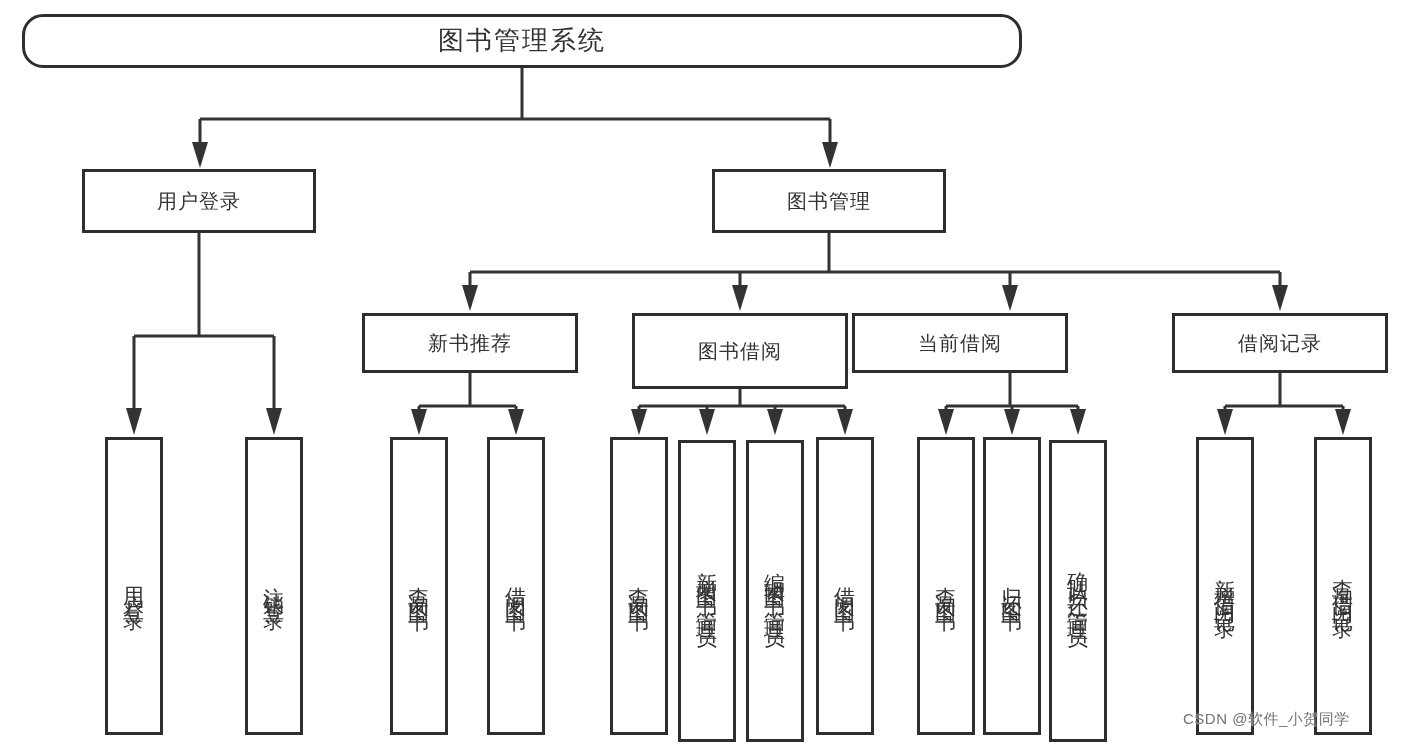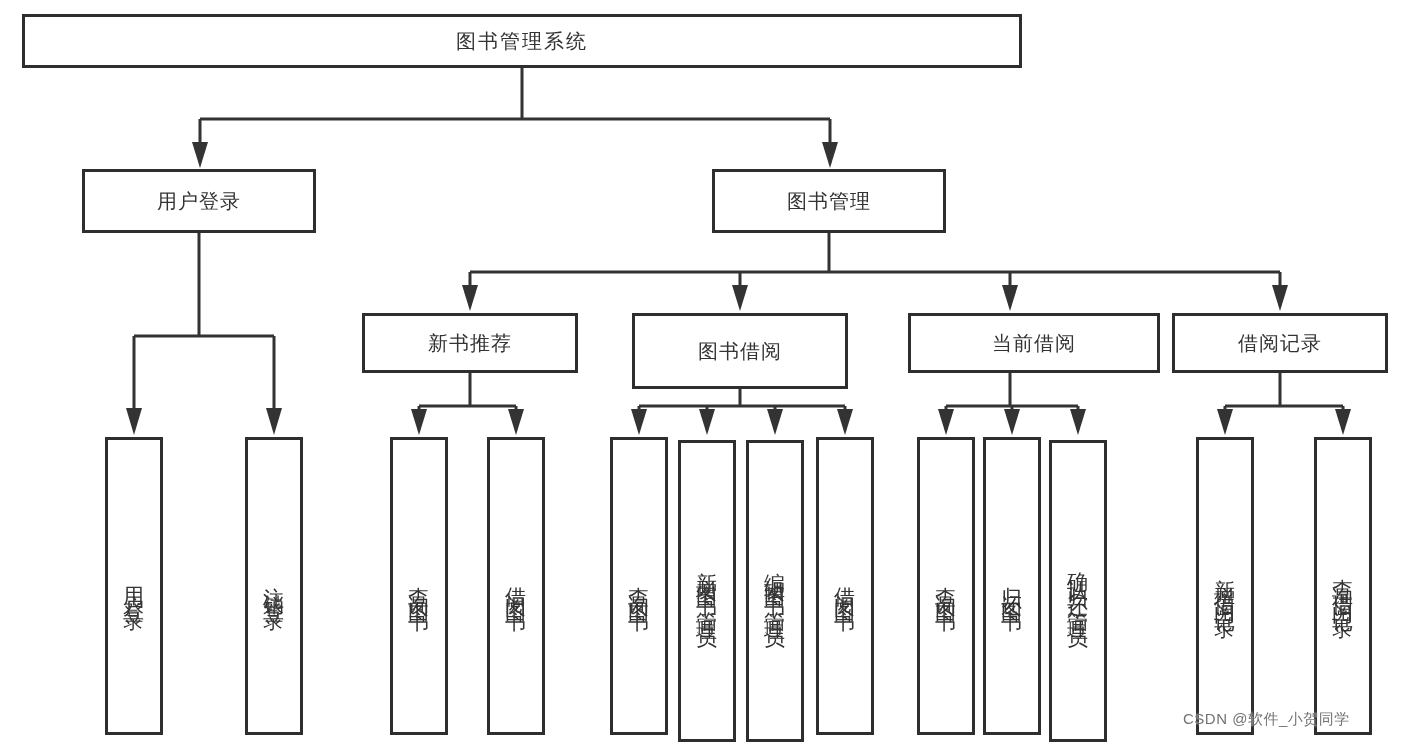--- a/index.html
+++ b/index.html
@@ -19,21 +19,21 @@
     background:#ffffff;
     border:3px solid #2e2e2e;
     color:#333333;
     display:flex; align-items:center; justify-content:center;
     font-size:20px; font-weight:500;
     z-index:2;
     letter-spacing:1px;
     text-align:center;
     line-height:1.2;
   }
-  .node.root { font-size:20px; letter-spacing:2px; }
+  .node.root { font-size:26px; letter-spacing:2px;border-radius:21px; }
   .node.v {
     writing-mode:vertical-rl;
     font-size:21px;
     letter-spacing:8px;
     padding:6px 0;
   }
   .watermark {
     position:absolute; left:1183px; top:710px;
     z-index:5;
     font-size:15px;
@@ -89,21 +89,21 @@
     </g>
   </svg>
 
   <div class="node root" style="left:22px;top:14px;width:1000px;height:54px">图书管理系统</div>
 
   <div class="node" style="left:82px;top:169px;width:234px;height:64px">用户登录</div>
   <div class="node" style="left:362px;top:313px;width:216px;height:60px">新书推荐</div>
 
   <div class="node" style="left:712px;top:169px;width:234px;height:64px">图书管理</div>
   <div class="node" style="left:632px;top:313px;width:216px;height:76px">图书借阅</div>
-  <div class="node" style="left:908px;top:313px;width:252px;height:60px">当前借阅</div>
+  <div class="node" style="left:852px;top:313px;width:216px;height:60px">当前借阅</div>
   <div class="node" style="left:1172px;top:313px;width:216px;height:60px">借阅记录</div>
 
   <div class="node v" style="left:105px;top:437px;width:58px;height:298px">用户登录</div>
   <div class="node v" style="left:245px;top:437px;width:58px;height:298px">注销登录</div>
 
   <div class="node v" style="left:390px;top:437px;width:58px;height:298px">查询图书</div>
   <div class="node v" style="left:487px;top:437px;width:58px;height:298px">借阅图书</div>
 
   <div class="node v" style="left:610px;top:437px;width:58px;height:298px">查询图书</div>
   <div class="node v" style="left:678px;top:440px;width:58px;height:302px">新增图书（管理员）</div>

